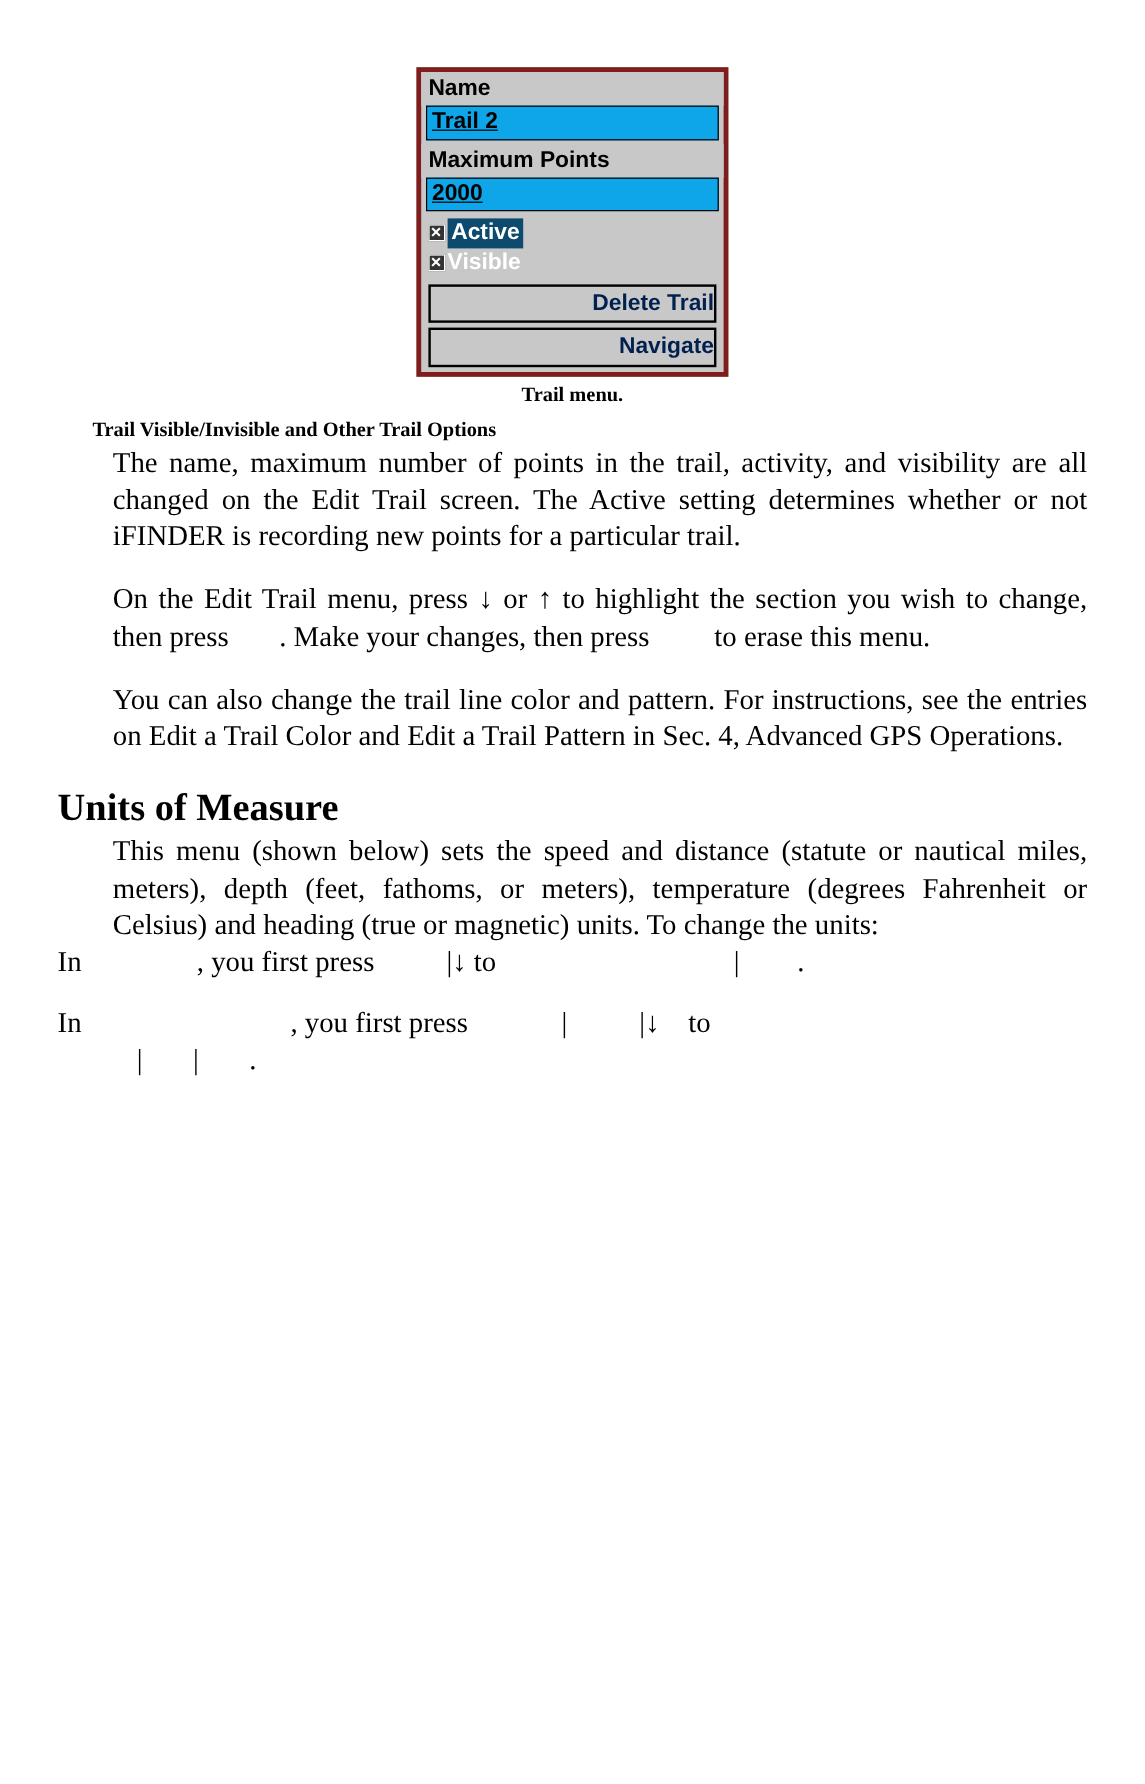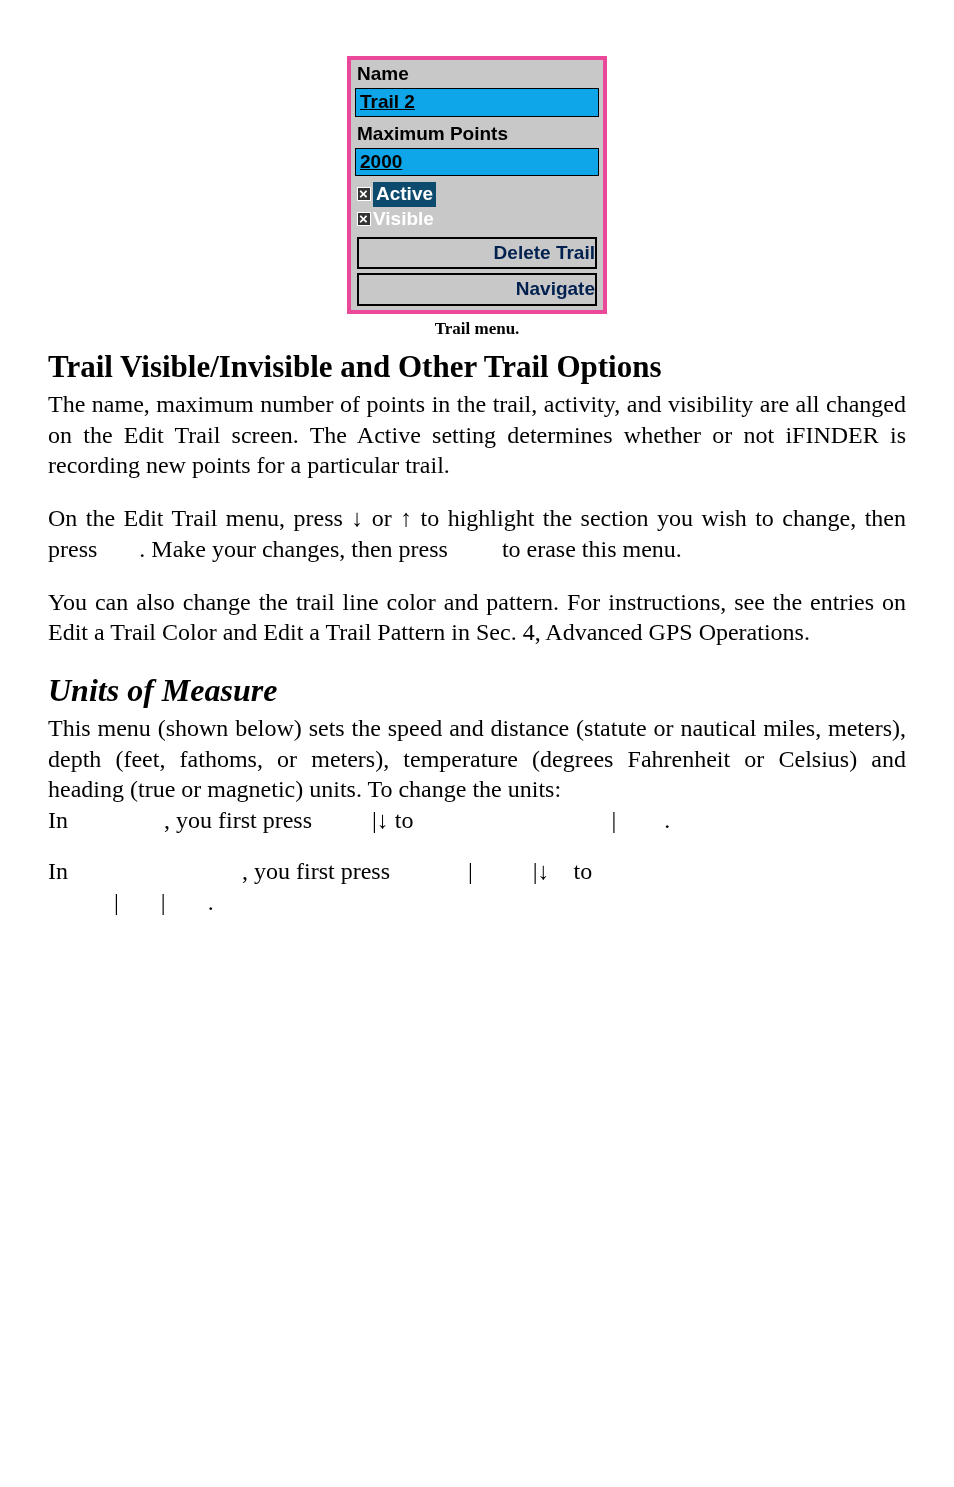--- a/index.html
+++ b/index.html
@@ -15,21 +15,21 @@
 
   
   .figure-wrap {
     display: flex;
     justify-content: center;
     margin-top: 6px;
     margin-bottom: 4px;
   }
   .device {
     width: 260px;
-    border: 4px solid #ec4899;
+    border: 4px solid #7f1d1d;
     background: #c8c8c8;
     font-family: Arial, Helvetica, sans-serif;
     font-weight: bold;
     font-size: 19px;
     color: #000;
   }
   .device-row {
     padding: 2px 6px;
   }
   .device-label { background: #c8c8c8; }
@@ -70,38 +70,39 @@
 
   .caption {
     text-align: center;
     font-weight: bold;
     font-size: 17px;
     margin-bottom: 8px;
   }
 
   h3.subhead {
     font-weight: bold;
-    font-size: 31px;
+    font-size: 17px;
     margin-bottom: 2px;
     font-family: Georgia, 'Times New Roman', serif;
+    margin-left: 29px;
   }
 
   p.body {
     text-align: justify;
     margin-bottom: 22px;
+    margin-left: 46px;
   }
   p.body:last-of-type { margin-bottom: 0; }
 
   h2.section-title {
     font-family: Georgia, 'Times New Roman', serif;
     font-weight: bold;
     font-size: 32px;
     margin-top: 10px;
     margin-bottom: 2px;
-    font-style: italic;
   }
 
   .arrow { font-family: Arial, sans-serif; }
 
   .steps p { text-align: justify; margin-bottom: 20px; }
 </style>
 </head>
 <body>
 
 <div class="figure-wrap">

